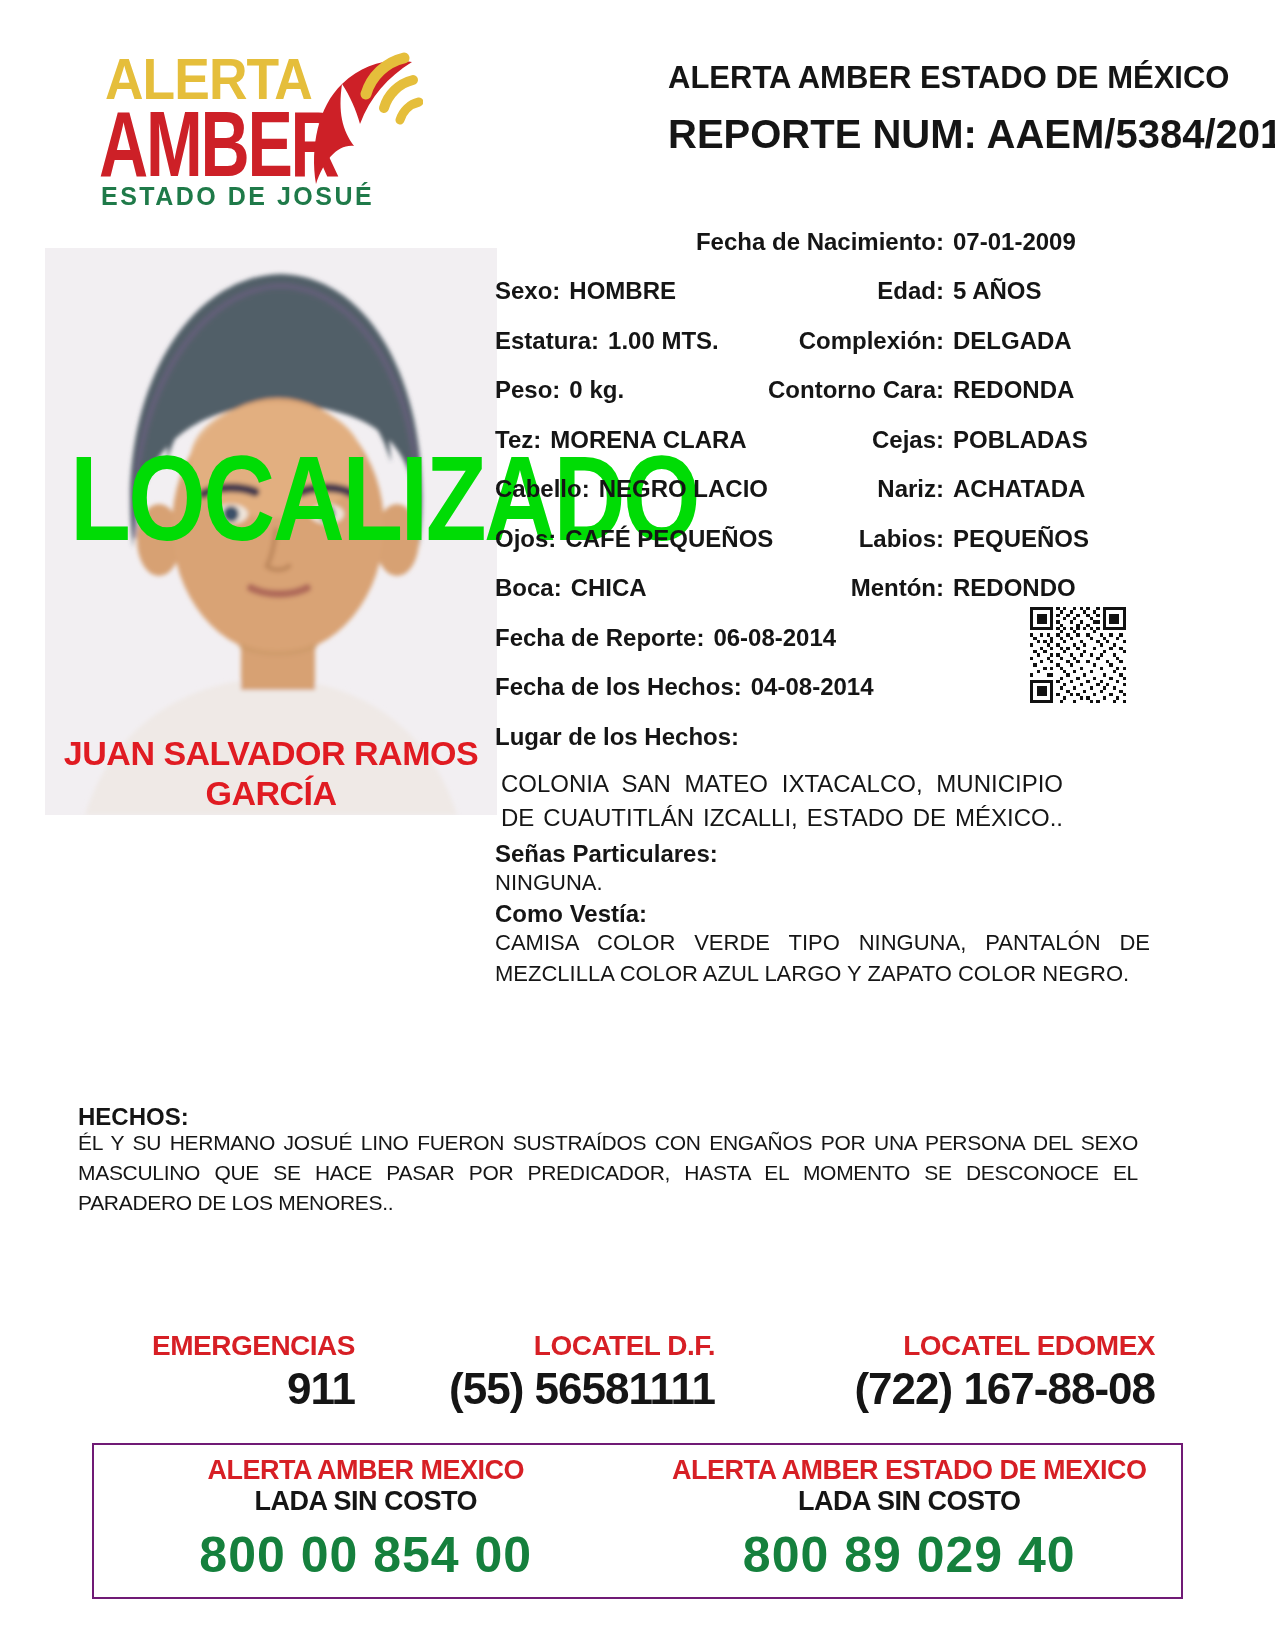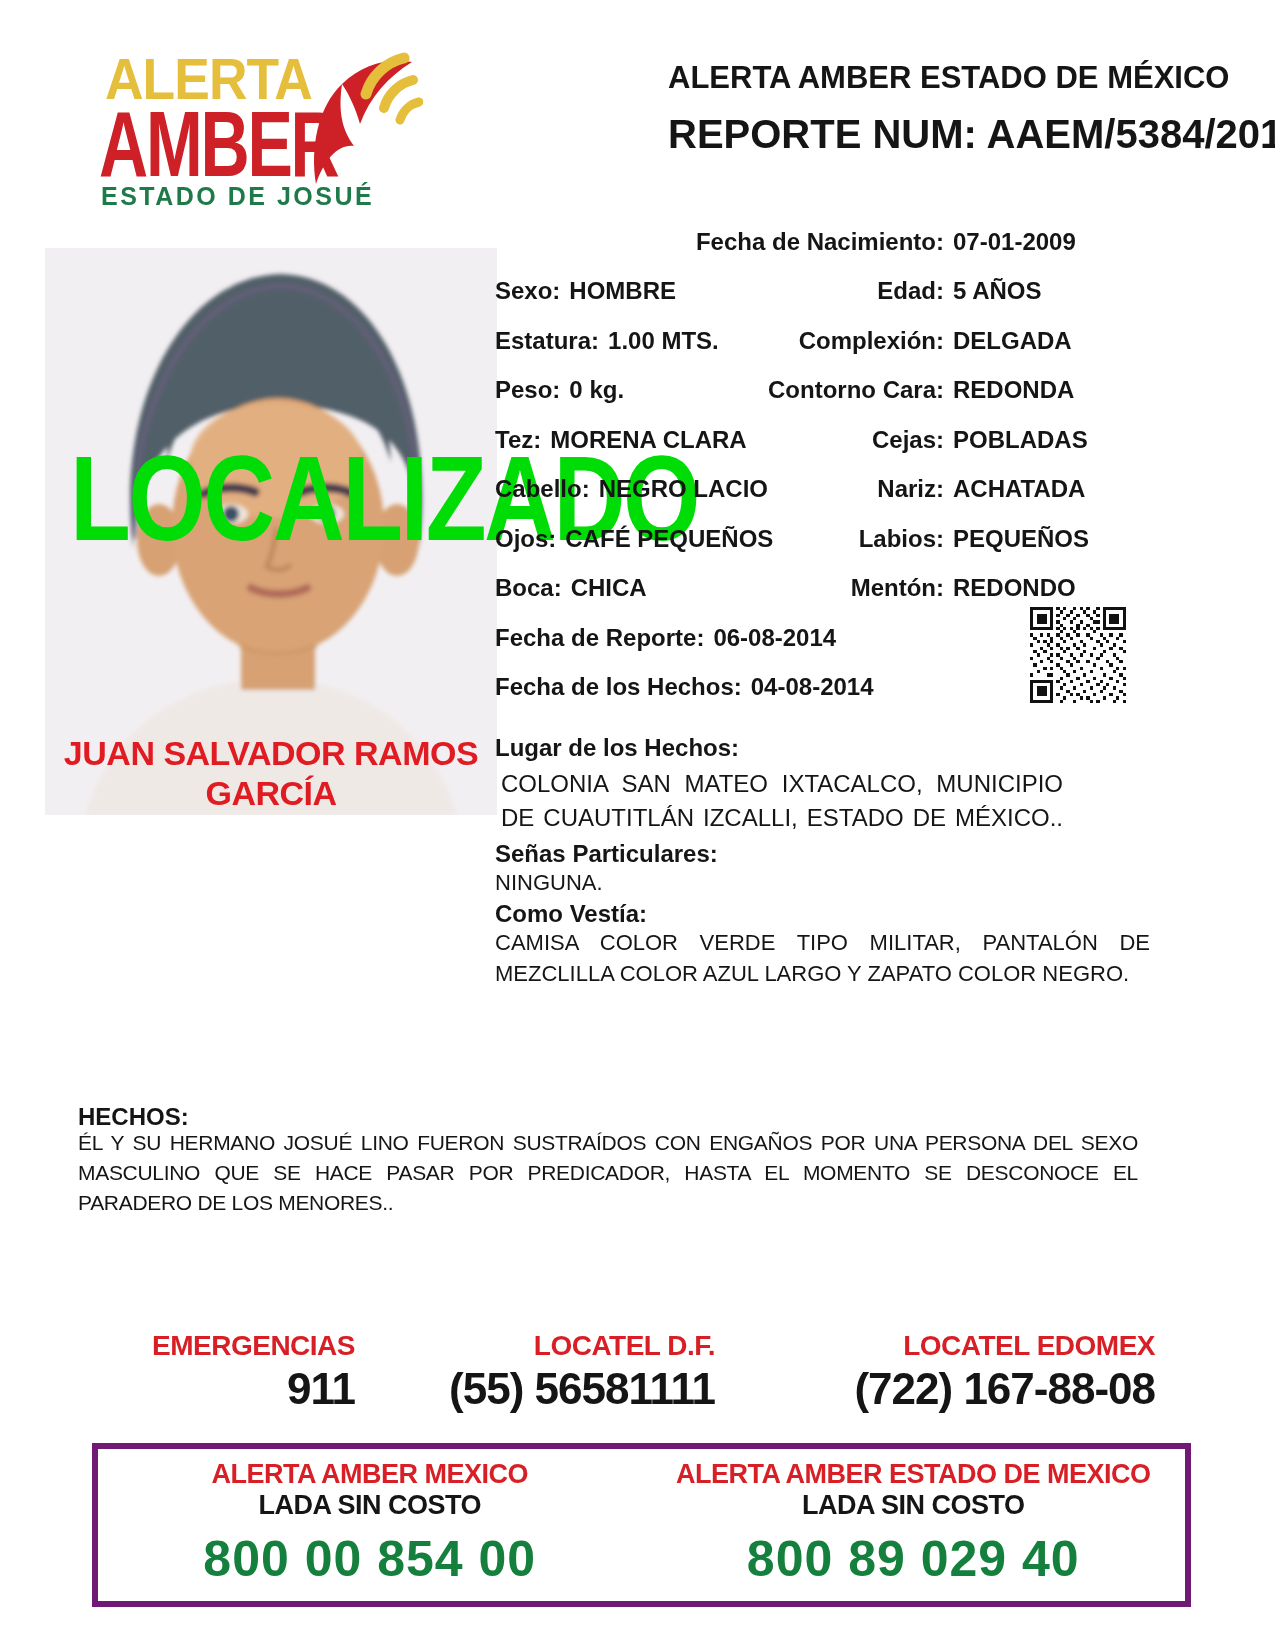--- a/index.html
+++ b/index.html
@@ -53,21 +53,21 @@
   
   .em-col{position:absolute;top:1330px;text-align:right;}
   .em-col.c1{left:55px;width:300px;}
   .em-col.c2{left:405px;width:310px;}
   .em-col.c3{left:835px;width:320px;}
   .em-name{color:#D71F25;font-weight:bold;font-size:28px;letter-spacing:-.5px;}
   .em-number{color:#151515;font-weight:bold;font-size:44px;margin-top:2px;letter-spacing:-1px;}
 
   
   .footer-box{position:absolute;left:92px;top:1443px;width:1087px;height:152px;
-        border:6px solid #701a75;display:flex;z-index:3;background:#fff;}
+        border:2px solid #701a75;display:flex;z-index:3;background:#fff;}
   .fb-col{flex:1;text-align:center;padding-top:10px;}
   .fb-title{color:#D71F25;font-weight:bold;font-size:27px;letter-spacing:-.5px;}
   .fb-sub{color:#151515;font-weight:bold;font-size:27px;letter-spacing:-.5px;}
   .fb-num{color:#15803d;font-weight:bold;font-size:50px;margin-top:9px;letter-spacing:1px;}
 </style>
 </head>
 <body>
 
 <div class="page">
 
@@ -227,28 +227,28 @@
           <span class="lvalue">06-08-2014</span>
         </div>
     </div>
     <div class="frow" style="top:445px">
       <div class="fleft">
           <span>Fecha de los Hechos:</span>
           <span class="lvalue">04-08-2014</span>
         </div>
     </div>
 
-    <div class="sec-label" style="top:506px">Lugar de los Hechos:</div>
+    <div class="sec-label" style="top:495px">Lugar de los Hechos:</div>
     <div class="place-text">COLONIA SAN MATEO IXTACALCO, MUNICIPIO DE CUAUTITLÁN IZCALLI, ESTADO DE MÉXICO..</div>
 
     <div class="sec-label" style="top:612px">Señas Particulares:</div>
     <div class="plain-text" style="top:642px">NINGUNA.</div>
 
     <div class="sec-label" style="top:672px">Como Vestía:</div>
-    <div class="clothing-text">CAMISA  COLOR VERDE TIPO MILITAR, PANTALÓN DE MEZCLILLA COLOR AZUL LARGO Y ZAPATO  COLOR NEGRO.</div>
+    <div class="clothing-text">CAMISA  COLOR VERDE TIPO NINGUNA, PANTALÓN DE MEZCLILLA COLOR AZUL LARGO Y ZAPATO  COLOR NEGRO.</div>
   </div>
 
   <svg class="qr" viewBox="0 0 29 29" shape-rendering="crispEdges">
     <rect width="29" height="29" fill="#ffffff"></rect>
     <g fill="#111111">
       <rect x="0" y="0" width="7" height="7"></rect>
         <rect x="22" y="0" width="7" height="7"></rect>
         <rect x="0" y="22" width="7" height="7"></rect>
     </g>
     <g fill="#ffffff">

